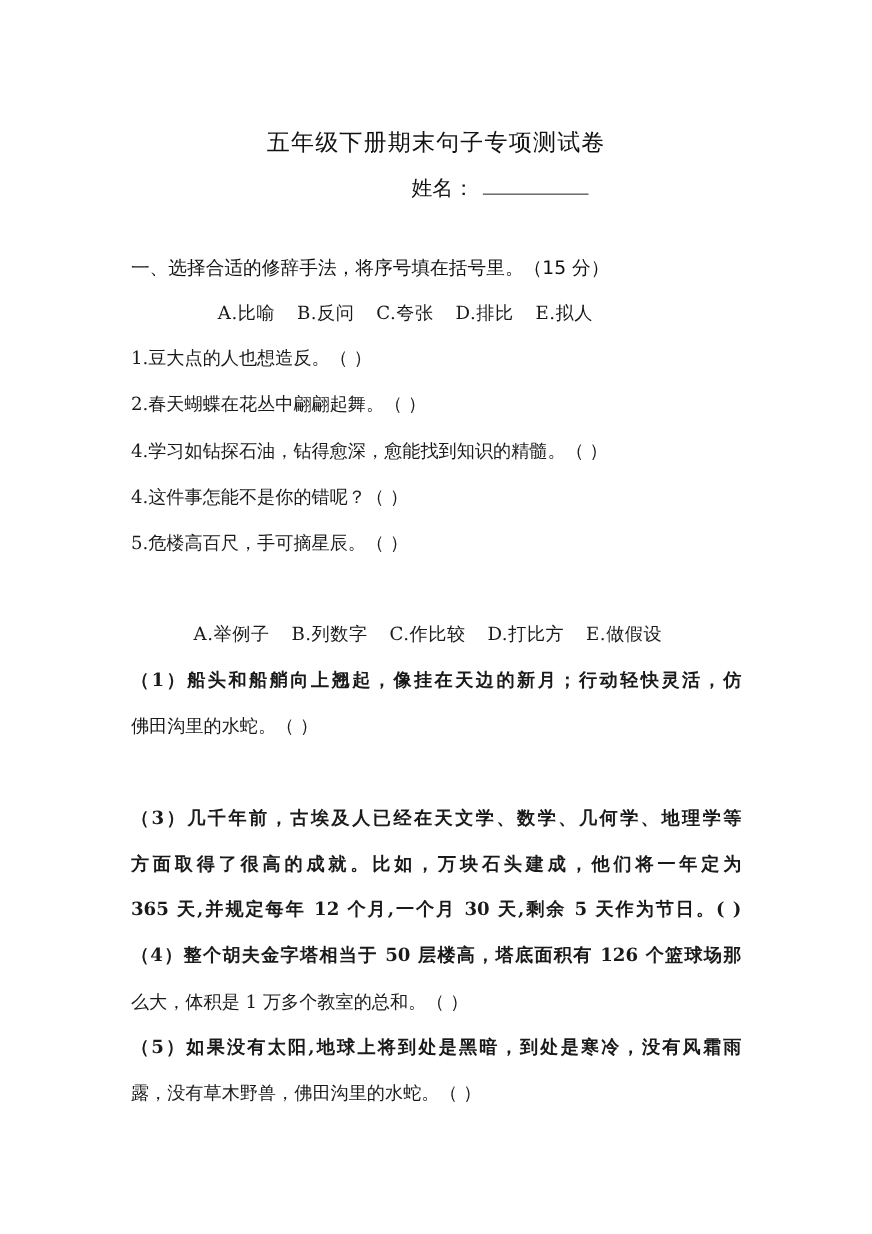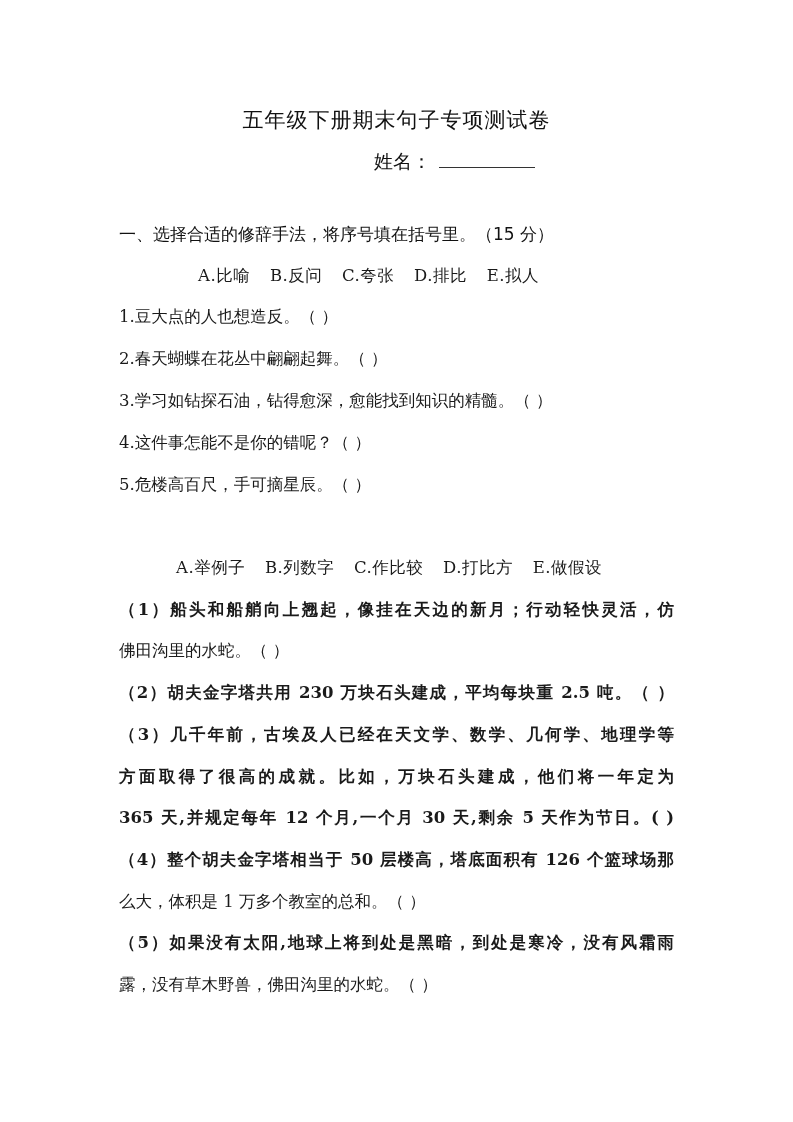--- a/index.html
+++ b/index.html
@@ -1,21 +1,21 @@
 <!DOCTYPE html>
 <html><head>
   <meta charset="utf-8">
   <style>
     html, body { margin: 0; padding: 0; background: #ffffff; }
     body {
       width: 793px; height: 1122px; position: relative; overflow: hidden;
       font-family: "DejaVu Serif", "Liberation Serif", serif;
       color: #111;
     }
-    .page { position: absolute; left: 0; top: 3px; width: 793px; height: 1024px; }
+    .page { position: absolute; left: 0; top: 12px; width: 793px; height: 1024px; }
     .title {
       position: absolute; left: 0; width: 793px; top: 103px;
       text-align: center; font-family: "DejaVu Sans", "Liberation Sans", sans-serif;
       font-size: 21px; letter-spacing: 1px; color: #111;
     }
     .name-line {
       position: absolute; left: 374px; top: 146px;
       font-family: Liberation Sans, sans-serif; font-size: 19px;
     }
     .name-blank {
@@ -46,34 +46,33 @@
   <div class="line heading" style="top:220px">一、选择合适的修辞手法，将序号填在括号里。（15 分）</div>
   <div class="line options" style="top:262px; left:198px">
     <span class="opt">A.比喻</span>
     <span class="opt">B.反问</span>
     <span class="opt">C.夸张</span>
     <span class="opt">D.排比</span>
     <span class="opt">E.拟人</span>
   </div>
   <div class="line" style="top:303px">1.豆大点的人也想造反。（    ）</div>
   <div class="line" style="top:345px">2.春天蝴蝶在花丛中翩翩起舞。（     ）</div>
-  <div class="line" style="top:387px">3.学习如钻探石油，钻得愈深，愈能找到知识的精髓。（      ）</div>
+  <div class="line" style="top:387px">4.学习如钻探石油，钻得愈深，愈能找到知识的精髓。（      ）</div>
   <div class="line" style="top:429px">4.这件事怎能不是你的错呢？（     ）</div>
   <div class="line" style="top:471px">5.危楼高百尺，手可摘星辰。（    ）</div>
 
   <div class="line options" style="top:554px; left:176px">
     <span class="opt">A.举例子</span>
     <span class="opt">B.列数字</span>
     <span class="opt">C.作比较</span>
     <span class="opt">D.打比方</span>
     <span class="opt">E.做假设</span>
   </div>
   <div class="line para" style="top:596px">（1）船头和船艄向上翘起，像挂在天边的新月；行动轻快灵活，仿</div>
   <div class="line" style="top:637px">佛田沟里的水蛇。（    ）</div>
-  <div class="line para" style="top:679px">（2）胡夫金字塔共用 230 万块石头建成，平均每块重 2.5 吨。（    ）</div>
   <div class="line para" style="top:721px">（3）几千年前，古埃及人已经在天文学、数学、几何学、地理学等</div>
   <div class="line para" style="top:763px">方面取得了很高的成就。比如，万块石头建成，他们将一年定为</div>
   <div class="line para" style="top:804px">365 天,并规定每年 12 个月,一个月 30 天,剩余 5 天作为节日。(    )</div>
   <div class="line para" style="top:846px">（4）整个胡夫金字塔相当于 50 层楼高，塔底面积有 126 个篮球场那</div>
   <div class="line" style="top:888px">么大，体积是 1 万多个教室的总和。（    ）</div>
   <div class="line para" style="top:929px">（5）如果没有太阳,地球上将到处是黑暗，到处是寒冷，没有风霜雨</div>
   <div class="line" style="top:971px">露，没有草木野兽，佛田沟里的水蛇。（    ）</div>
 
 </div>
 

